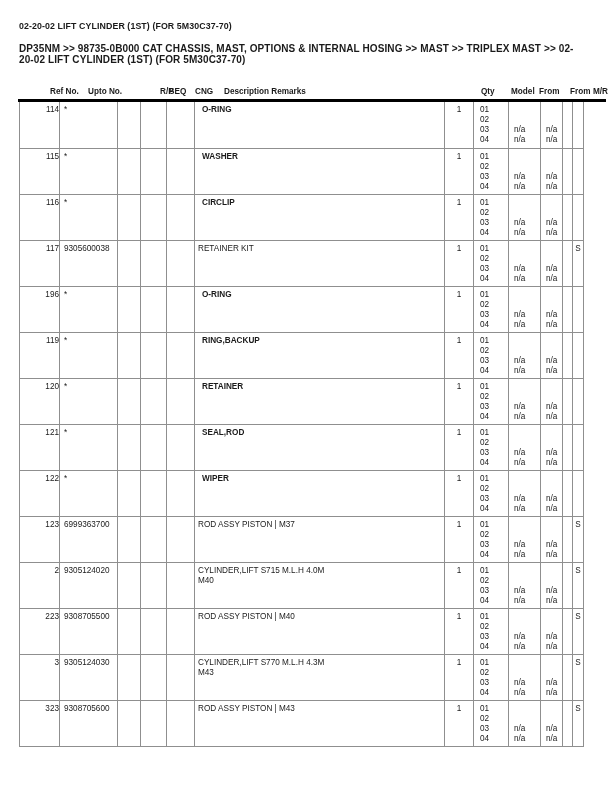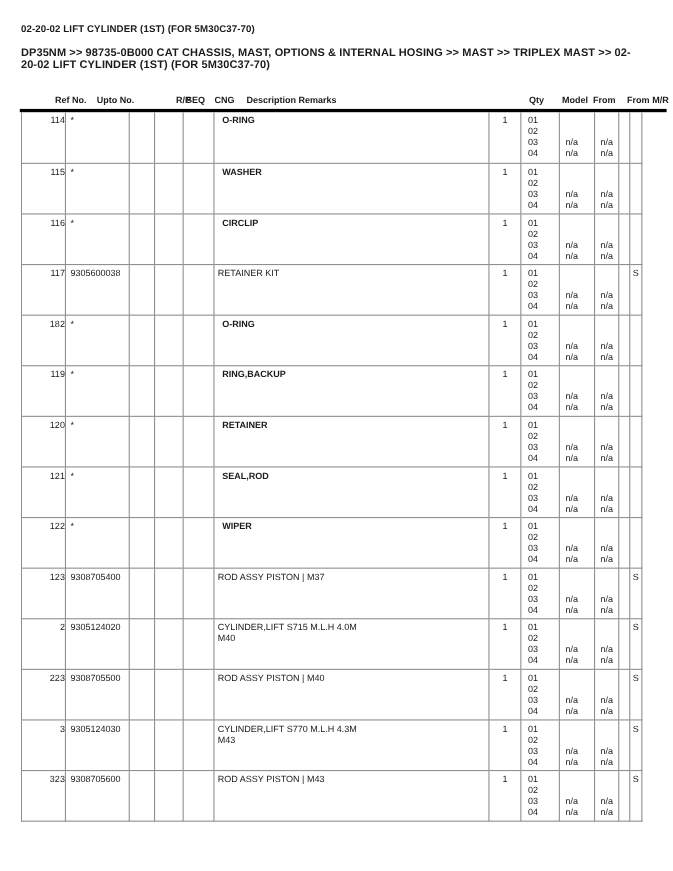--- a/index.html
+++ b/index.html
@@ -295,21 +295,21 @@
     </td>
     <td class="c-mr1">
               <div class="ln"></div>
             </td>
     <td class="c-mr2">
               <div class="ln">S</div>
             </td>
   </tr>
           <tr>
     <td class="c-ref">
-              <div class="ln">182</div>
+              <div class="ln">196</div>
             </td>
     <td class="c-part">
               <div class="ln">*</div>
             </td>
     <td class="c-rp">
               <div class="ln"></div>
             </td>
     <td class="c-seq">
               <div class="ln"></div>
             </td>
@@ -538,21 +538,21 @@
             </td>
     <td class="c-mr2">
               <div class="ln"></div>
             </td>
   </tr>
           <tr>
     <td class="c-ref">
               <div class="ln">123</div>
             </td>
     <td class="c-part">
-              <div class="ln">9308705400</div>
+              <div class="ln">6999363700</div>
             </td>
     <td class="c-rp">
               <div class="ln"></div>
             </td>
     <td class="c-seq">
               <div class="ln"></div>
             </td>
     <td class="c-cng">
               <div class="ln"></div>
             </td>

